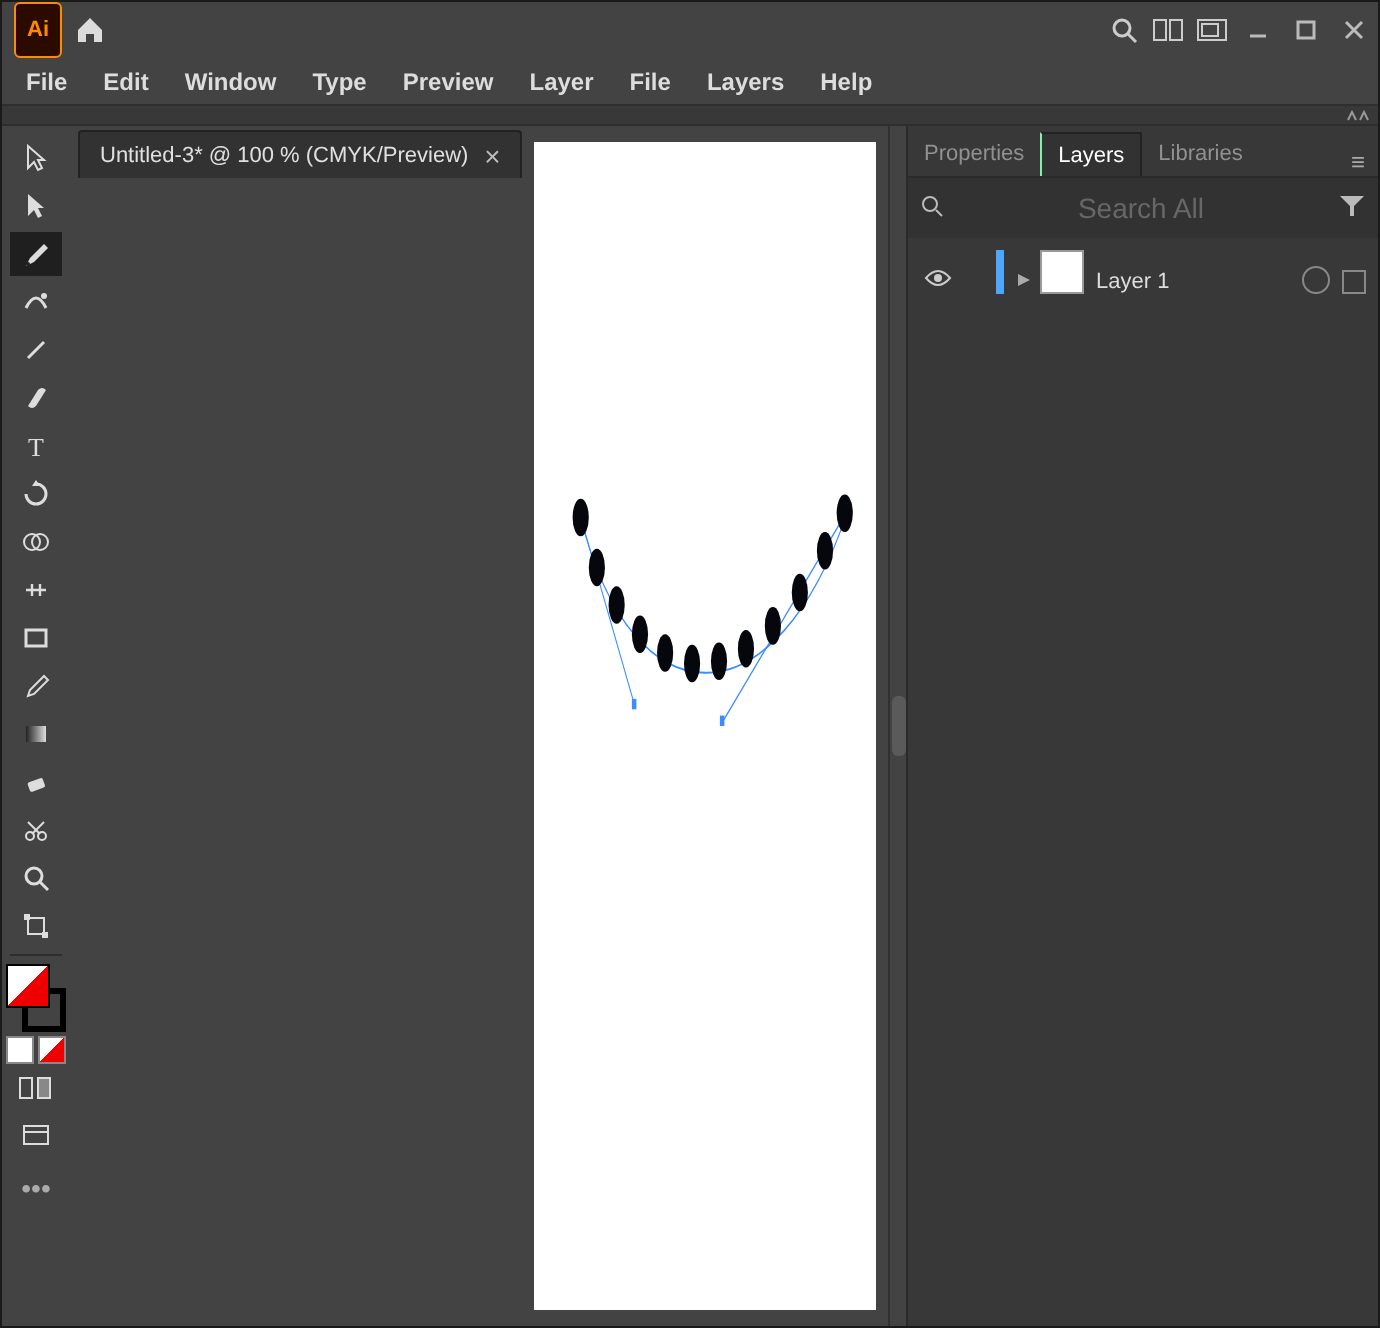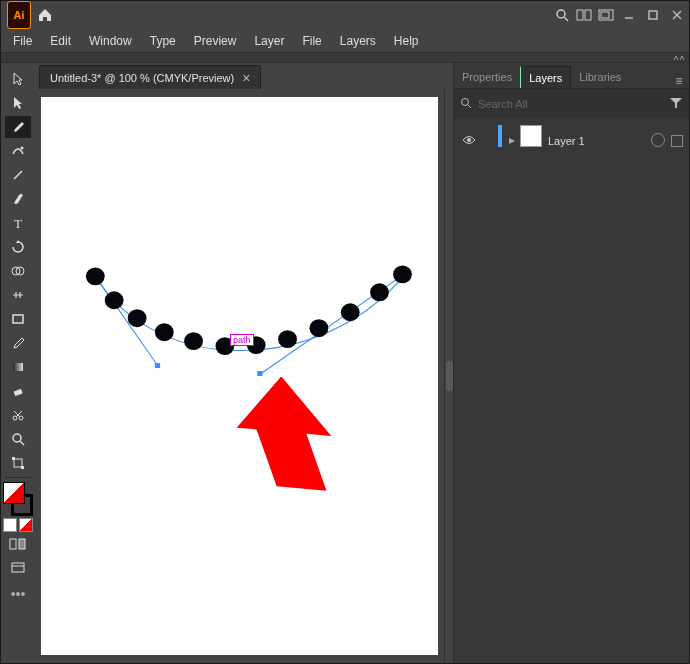--- a/index.html
+++ b/index.html
@@ -7,61 +7,61 @@
   .window { width: 690px; height: 664px; background: #434343; border: 1px solid #1a1a1a; display: flex; flex-direction: column; }
   
   .titlebar { height: 28px; background: #434343; display: flex; align-items: center; }
   .titlebar .app { width: 24px; height: 28px; margin: 0 4px 0 6px; background: #2b0b00; border: 1px solid #ff8a00; border-radius: 3px; color: #ff8a00; font-weight: bold; font-size: 11px; display: flex; align-items: center; justify-content: center; }
   .titlebar .home { width: 20px; height: 18px; color: #ddd; display:flex; align-items:center; justify-content:center; }
   .titlebar .spacer { flex: 1; }
   .titlebar .search, .titlebar .arrange, .titlebar .docframe { width: 22px; height: 22px; display:flex; align-items:center; justify-content:center; color:#ccc; }
   .titlebar .winctl { width: 24px; height: 20px; display:flex; align-items:center; justify-content:center; color:#bbb; }
   
   .menubar { height: 24px; background: #434343; display:flex; align-items:center; padding: 0 4px; gap: 2px; border-bottom: 1px solid #2e2e2e; }
-  .menubar span { padding: 3px 8px; color: #ddd; font-size: 12px; }
+  .menubar span { padding: 3px 8px; color: #ddd; font-size: 12px; font-weight: bold; }
   
   .toolstrip { height: 10px; background: #383838; border-bottom: 1px solid #2e2e2e; display:flex; align-items:center; justify-content:flex-end; padding-right:4px; color:#aaa; }
   
   .main { flex:1; display:flex; min-height:0; }
   
   .toolbox { width: 34px; background: #434343; display:flex; flex-direction:column; align-items:center; padding-top:4px; }
   .toolbox .tool { width: 26px; height: 22px; margin: 1px 0; display:flex; align-items:center; justify-content:center; color:#e0e0e0; position:relative; }
   .toolbox .tool.sel { background:#1f1f1f; }
   .toolbox .tool svg { display:block; }
   .toolbox .divider { width: 26px; height: 1px; background:#2e2e2e; margin:2px 0; }
   .colorswatches { width:30px; height:34px; position:relative; margin-top:2px; }
   .colorswatches .fill { position:absolute; left:0; top:0; width:22px; height:22px; background:linear-gradient(to bottom right,#fff 0 49%,#e00 50% 100%); border:1px solid #000; }
   .colorswatches .stroke { position:absolute; right:0; bottom:0; width:22px; height:22px; background:#434343; border:3px solid #000; }
   .swatchmodes { width:30px; display:flex; gap:2px; margin-top:2px; }
   .swatchmodes div { width:14px; height:14px; border:1px solid #888; }
   .swatchmodes .sw-fill { background:#fff; }
   .swatchmodes .sw-none { background:linear-gradient(to bottom right,#fff 0 49%,#e00 50% 100%); }
   .toolbox .three-dots { color:#aaa; font-size:14px; margin-top:6px; }
   
-  .doccol { flex:1; min-width:0; display:flex; flex-direction:column; background:#434343;text-align:center; }
+  .doccol { flex:1; min-width:0; display:flex; flex-direction:row; background:#434343;text-align:center; }
   .doctabs { height: 26px; background:#434343; display:flex; align-items:flex-end; }
   .doctab { height: 24px; background:#323232; color:#e0e0e0; border:1px solid #222; border-bottom:none; display:flex; align-items:center; padding:0 10px; gap:8px; border-radius:2px 2px 0 0; margin-left:4px; font-size:11px; }
   .doctab .close { font-size:14px; color:#bbb; }
   .canvaswrap { flex:1; background:#434343; display:flex; align-items:stretch; overflow:hidden; }
   .canvas { flex:1; margin: 8px 6px 8px 6px; background:#fff; position:relative; }
   
   .beads { position:absolute; left:0; top:0; width:100%; height:100%; pointer-events:none; }
   .label-path { position:absolute; font-size:9px; color:#c0c; border:1px solid #c0c; padding:0 2px; background:#fff; }
   .arrow { position:absolute; }
   .vscroll { width: 9px; background:#434343; border-left:1px solid #303030; display:flex; align-items:center; justify-content:center; }
   .vscroll .thumb { width:7px; height:30px; background:#5a5a5a; border-radius:3px; }
   
   .rightpanel { width: 236px; background:#383838; display:flex; flex-direction:column; border-left:1px solid #2a2a2a; }
   .rightpanel .tabs { height: 26px; display:flex; align-items:flex-end; background:#383838; border-bottom:1px solid #2a2a2a; }
   .rightpanel .ptab { height: 22px; padding: 0 8px; display:flex; align-items:center; color:#919191; font-size:11px; }
   .rightpanel .ptab.active { color:#fff; background:#323232; border-top:1px solid #222; border-left:1px solid #86efac; border-right:1px solid #222; }
   .rightpanel .menuicon { margin-left:auto; width:20px; color:#aaa; text-align:center; font-size:12px; }
   .searchrow { height: 30px; display:flex; align-items:center; padding: 0 6px; gap:6px; background:#323232; }
   .searchrow .mag { color:#bbb; }
-  .searchrow input { flex:1; background:transparent; border:none; color:#eee; font-size:11px; outline:none; }
+  .searchrow input { flex:1; background:transparent; border:none; color:#eee; font-size:14px; outline:none;text-align:center; }
   .searchrow input::placeholder { color:#676767; }
   .searchrow .filter { color:#bbb; }
   .layerlist { flex:1; background:#383838; }
   .layerrow { height: 28px; display:flex; align-items:flex-end; padding:0 6px; color:#ddd; font-size:11px; }
   .layerrow .eye { width:18px; color:#ccc; text-align:center; }
   .layerrow .lock { width:14px; }
   .layerrow .colorbar { width:4px; height:22px; background:#4ea6ff; margin:0 6px; }
   .layerrow .expand { width:12px; color:#aaa; }
   .layerrow .thumb { width:22px; height:22px; background:#fff; border:1px solid #999; margin-right:6px; }
   .layerrow .target { margin-left:auto; width:14px; height:14px; border:1px solid #888; border-radius:50%; }

